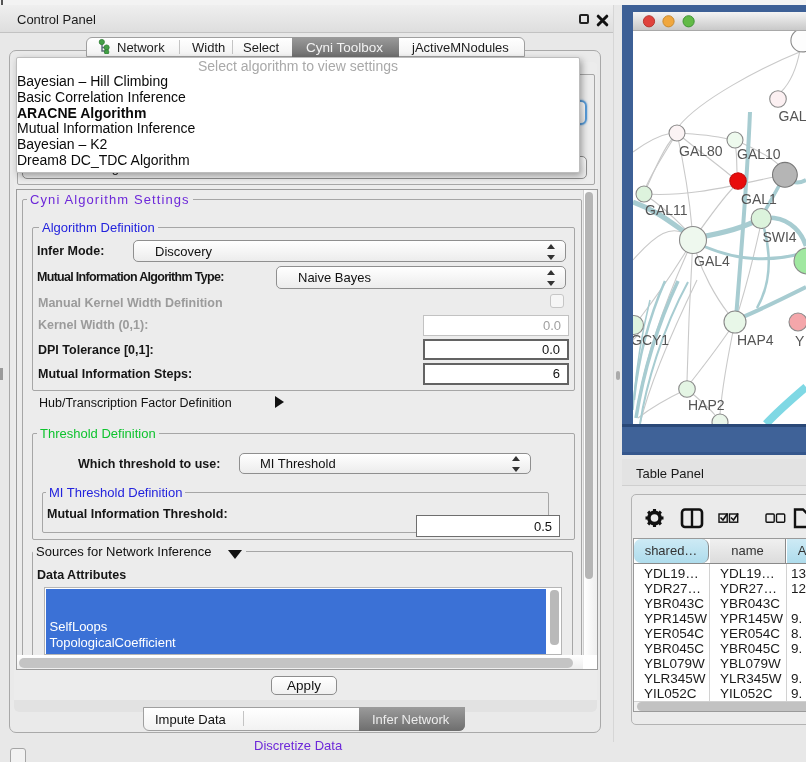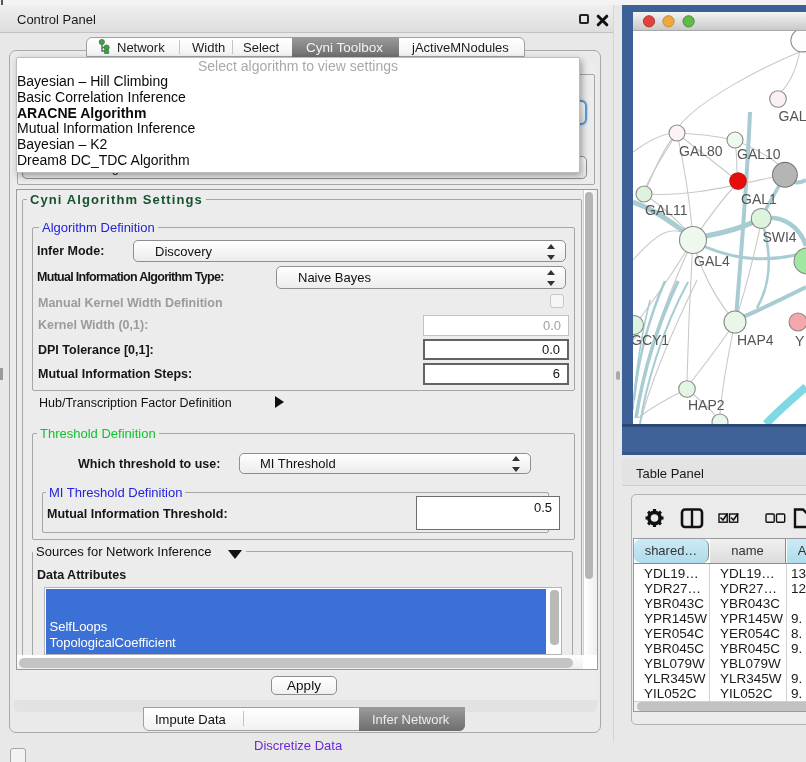--- a/index.html
+++ b/index.html
@@ -56,21 +56,21 @@
 
 <div class="grp" style="left:17px;top:74px;width:578px;height:111px;"></div>
 <div class="abs" style="left:22px;top:100px;width:565px;height:25px;border:2px solid #579bd8;border-radius:6px;background:linear-gradient(#ffffff,#ececec);box-shadow:0 0 2px #579bd8;"></div>
 <div class="combo" style="left:22px;top:156px;width:565px;height:23px;">
     <span class="ct" style="left:20px;">ARACNE Algorithm</span>
   </div>
 
 <div class="abs" id="scrollpane" style="left:16px;top:189px;width:582px;height:481px;border:1px solid #9b9b9b;background:#ececec;overflow:hidden;">
 
   <div class="grp" style="left:5px;top:9px;width:560px;height:470px;"></div>
-  <div class="gtitle" style="left:10px;top:2px;color:#14532d;letter-spacing:1.1px;font-weight:bold;">Cyni Algorithm Settings</div>
+  <div class="gtitle" style="left:10px;top:2px;color:#6d28d9;letter-spacing:1.1px;">Cyni Algorithm Settings</div>
 
   <div class="grp" style="left:15px;top:37px;width:543px;height:164px;"></div>
   <div class="gtitle" style="left:22px;top:30px;color:#2323dd;">Algorithm Definition</div>
 
   <div class="lbl abs" style="left:20px;top:54px;">Infer Mode:</div>
   <div class="combo" style="left:116px;top:50px;width:433px;height:22px;">
       <span class="ct" style="left:21px;">Discovery</span>
     <span class="spin" style="right:10px;top:3px;height:16px;">
         <i class="up"></i>
         <i class="dn"></i>
@@ -109,21 +109,21 @@
       <span class="ct" style="left:20px;top:2px;">MI Threshold</span>
     <span class="spin" style="right:10px;top:2px;height:16px;">
         <i class="up"></i>
         <i class="dn"></i>
       </span>
     </div>
 
   <div class="grp" style="left:25px;top:302px;width:507px;height:41px;"></div>
   <div class="gtitle" style="left:29px;top:295px;color:#2323dd;">MI Threshold Definition</div>
   <div class="lbl abs" style="left:30px;top:317px;">Mutual Information Threshold:</div>
-  <div class="fld" style="left:399px;top:306px;width:144px;height:34px;border:1px solid #6e6e6e;line-height:21px;">0.5</div>
+  <div class="fld" style="left:399px;top:325px;width:144px;height:22px;border:1px solid #6e6e6e;line-height:21px;">0.5</div>
 
   <div class="grp" style="left:15px;top:361px;width:541px;height:300px;"></div>
   <div class="gtitle" style="left:16px;top:354px;color:#111;padding-right:34px;">Sources for Network Inference</div>
   <div class="abs" style="left:211px;top:360px;width:0;height:0;border-left:7px solid transparent;border-right:7px solid transparent;border-top:9px solid #111;"></div>
   <div class="lbl abs" style="left:20px;top:378px;">Data Attributes</div>
 
   <div class="abs" style="left:27px;top:397px;width:518px;height:68px;background:#fff;border:1px solid #b5b5b5;">
     <div class="abs" style="left:1px;top:1px;width:500px;height:65px;background:#3b71d6;"></div>
     <div class="abs" style="left:4.5px;top:3px;font-size:13px;color:#fff;line-height:16.4px;white-space:pre;margin-top:28px;">SelfLoops
 TopologicalCoefficient

